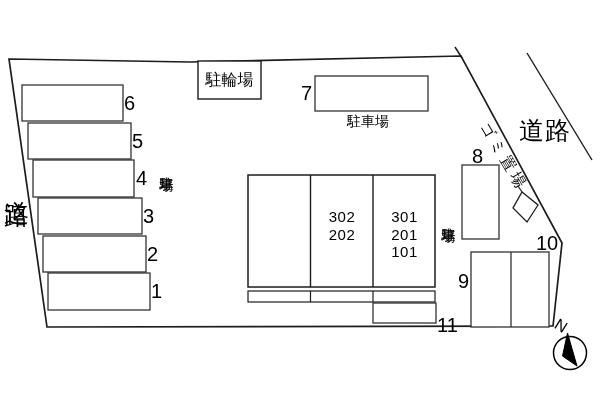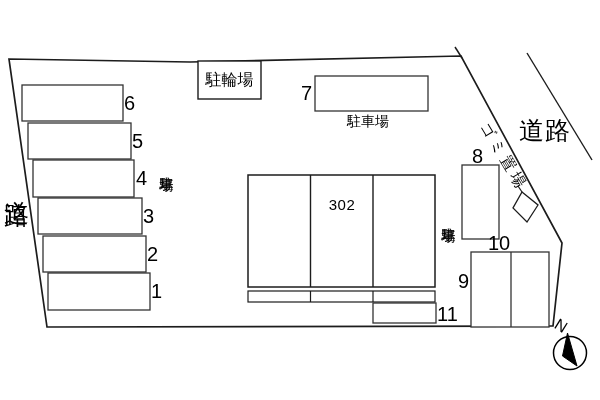--- a/index.html
+++ b/index.html
@@ -77,24 +77,30 @@
 
   <div class="lbl num" style="left:151px;top:281px;">1</div>
   <div class="lbl num" style="left:147px;top:244px;">2</div>
   <div class="lbl num" style="left:143px;top:206px;">3</div>
   <div class="lbl num" style="left:136px;top:168px;">4</div>
   <div class="lbl num" style="left:132px;top:131px;">5</div>
   <div class="lbl num" style="left:124px;top:93px;">6</div>
   <div class="lbl num" style="left:294px;top:83px;width:18px;text-align:right;">7</div>
   <div class="lbl num" style="left:472px;top:146px;">8</div>
   <div class="lbl num" style="left:458px;top:271px;">9</div>
-  <div class="lbl num" style="left:488px;top:233px;">10</div>
-  <div class="lbl num" style="left:437px;top:304px;">11</div>
+  <div class="lbl num" style="left:536px;top:233px;">10</div>
+  <div class="lbl num" style="left:437px;top:315px;">11</div>
 
   <div class="unit-col" style="left:249px;top:208px;width:61px;">
   </div>
-  <div class="unit-col" style="left:311px;top:196px;width:62px;">
+  <div class="unit-col" style="left:311px;top:208px;width:62px;">
     <div>302</div>
+    <div>202</div>
+  </div>
+  <div class="unit-col" style="left:374px;top:208px;width:61px;">
+    <div>301</div>
+    <div>201</div>
+    <div>101</div>
   </div>
 
   <div class="lbl rot-n" style="left:555px;top:318px;">N</div>
 
 </div>
 
 </body></html>

